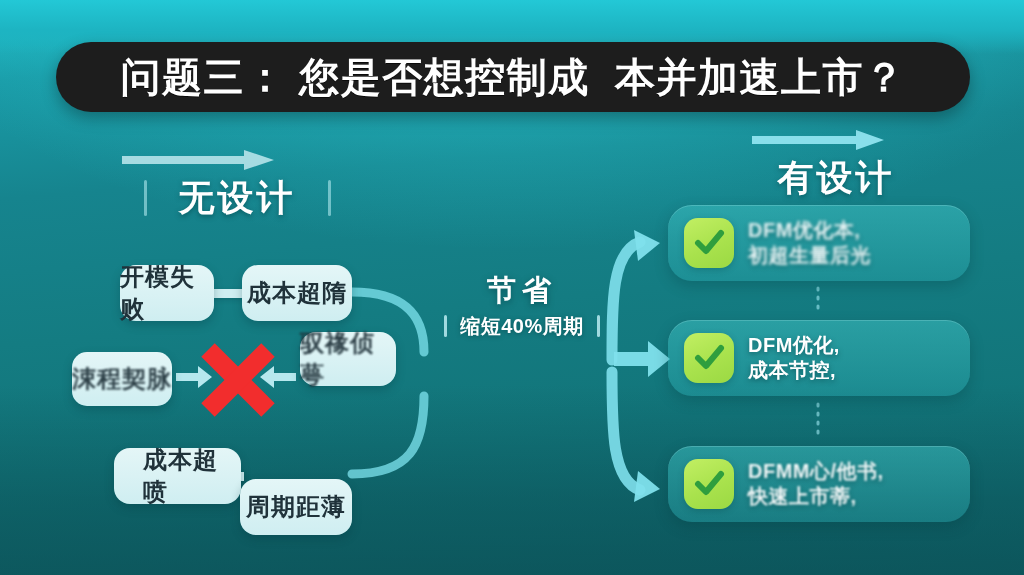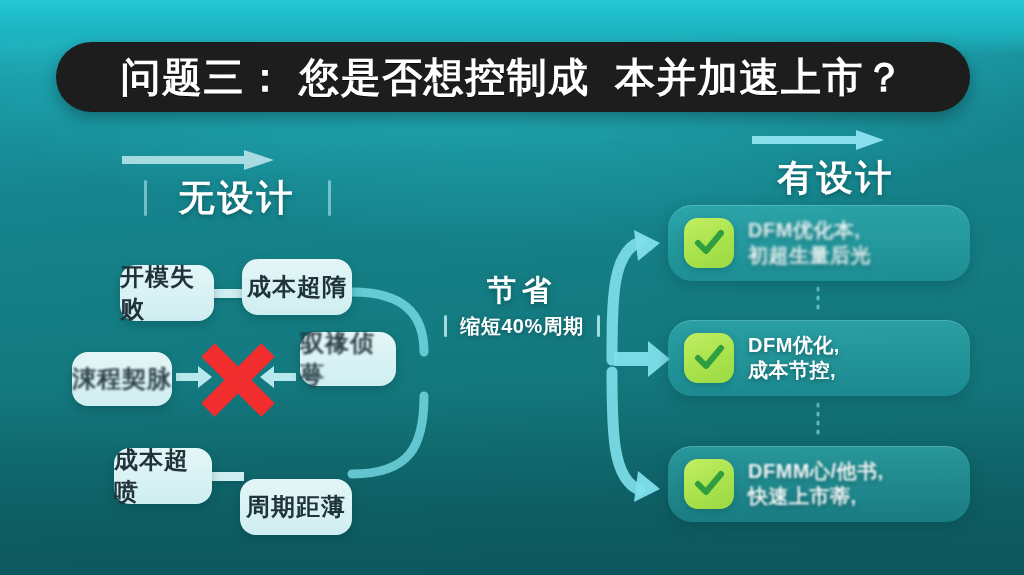--- a/index.html
+++ b/index.html
@@ -108,24 +108,24 @@
     align-items: center;
     justify-content: center;
     color: #20323a;
     font-size: 24px;
     font-weight: 700;
     letter-spacing: 1px;
     box-shadow: 0 4px 10px rgba(0,50,56,0.28);
     z-index: 4;
   }
   #box-a { left: 120px;  top: 265px; width: 94px;  height: 56px; }
-  #box-b { left: 242px;  top: 259px; width: 110px; height: 56px; }
-  #box-c { left: 72px;   top: 352px; width: 100px; height: 54px; }
+  #box-b { left: 242px;  top: 265px; width: 110px; height: 56px; }
+  #box-c { left: 72px;   top: 352px; width: 100px; height: 54px; border-radius: 15px; }
   #box-d { left: 300px;  top: 332px; width: 96px;  height: 54px; }
-  #box-e { left: 114px;  top: 448px; width: 98px;  height: 56px; }
+  #box-e { left: 114px;  top: 448px; width: 98px;  height: 56px; padding-left: 29px; }
   #box-f { left: 240px;  top: 448px; width: 112px; height: 56px; margin-top: 31px; }
 
   .connector-h {
     position: absolute;
     height: 9px;
     background: #cfeef1;
     z-index: 3;
     box-shadow: 0 2px 5px rgba(0,50,56,0.22);
   }
   #conn-top { left: 212px; top: 289px; width: 34px; }

